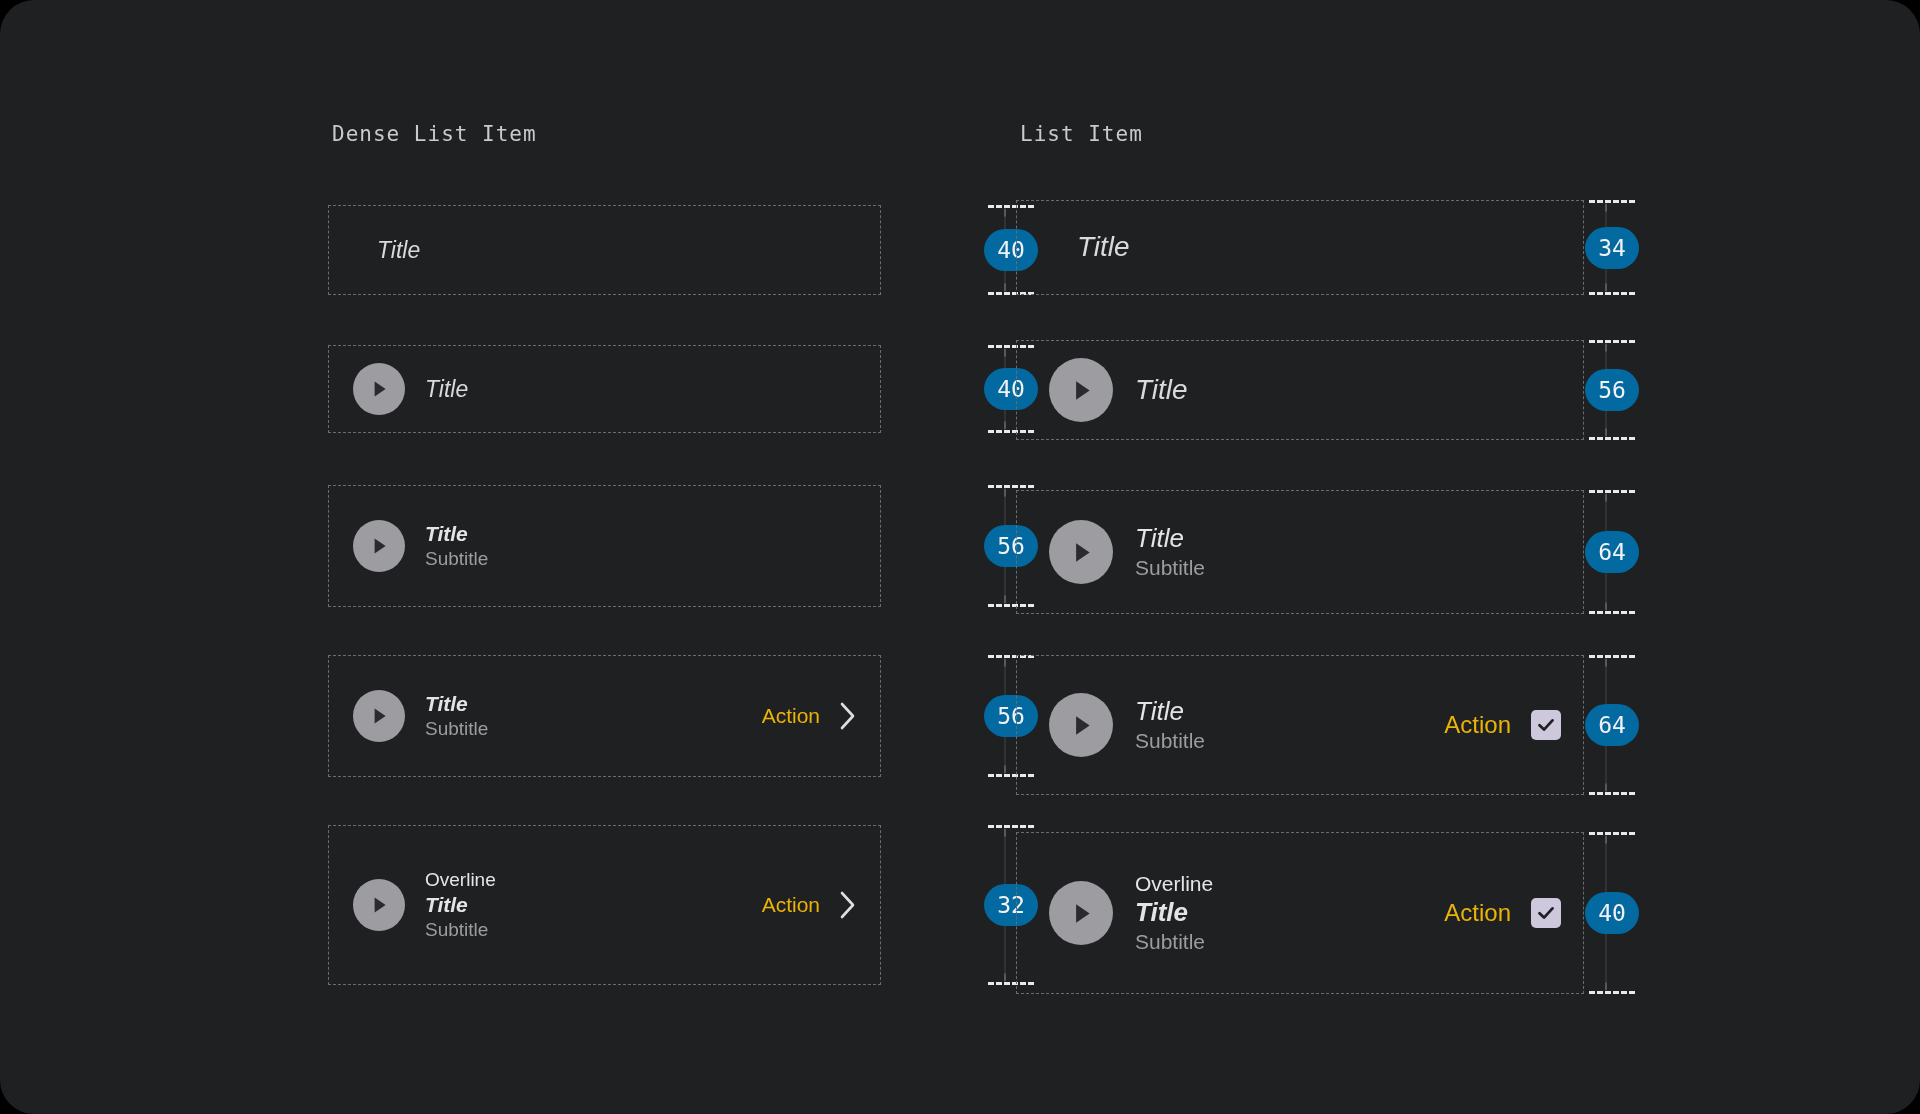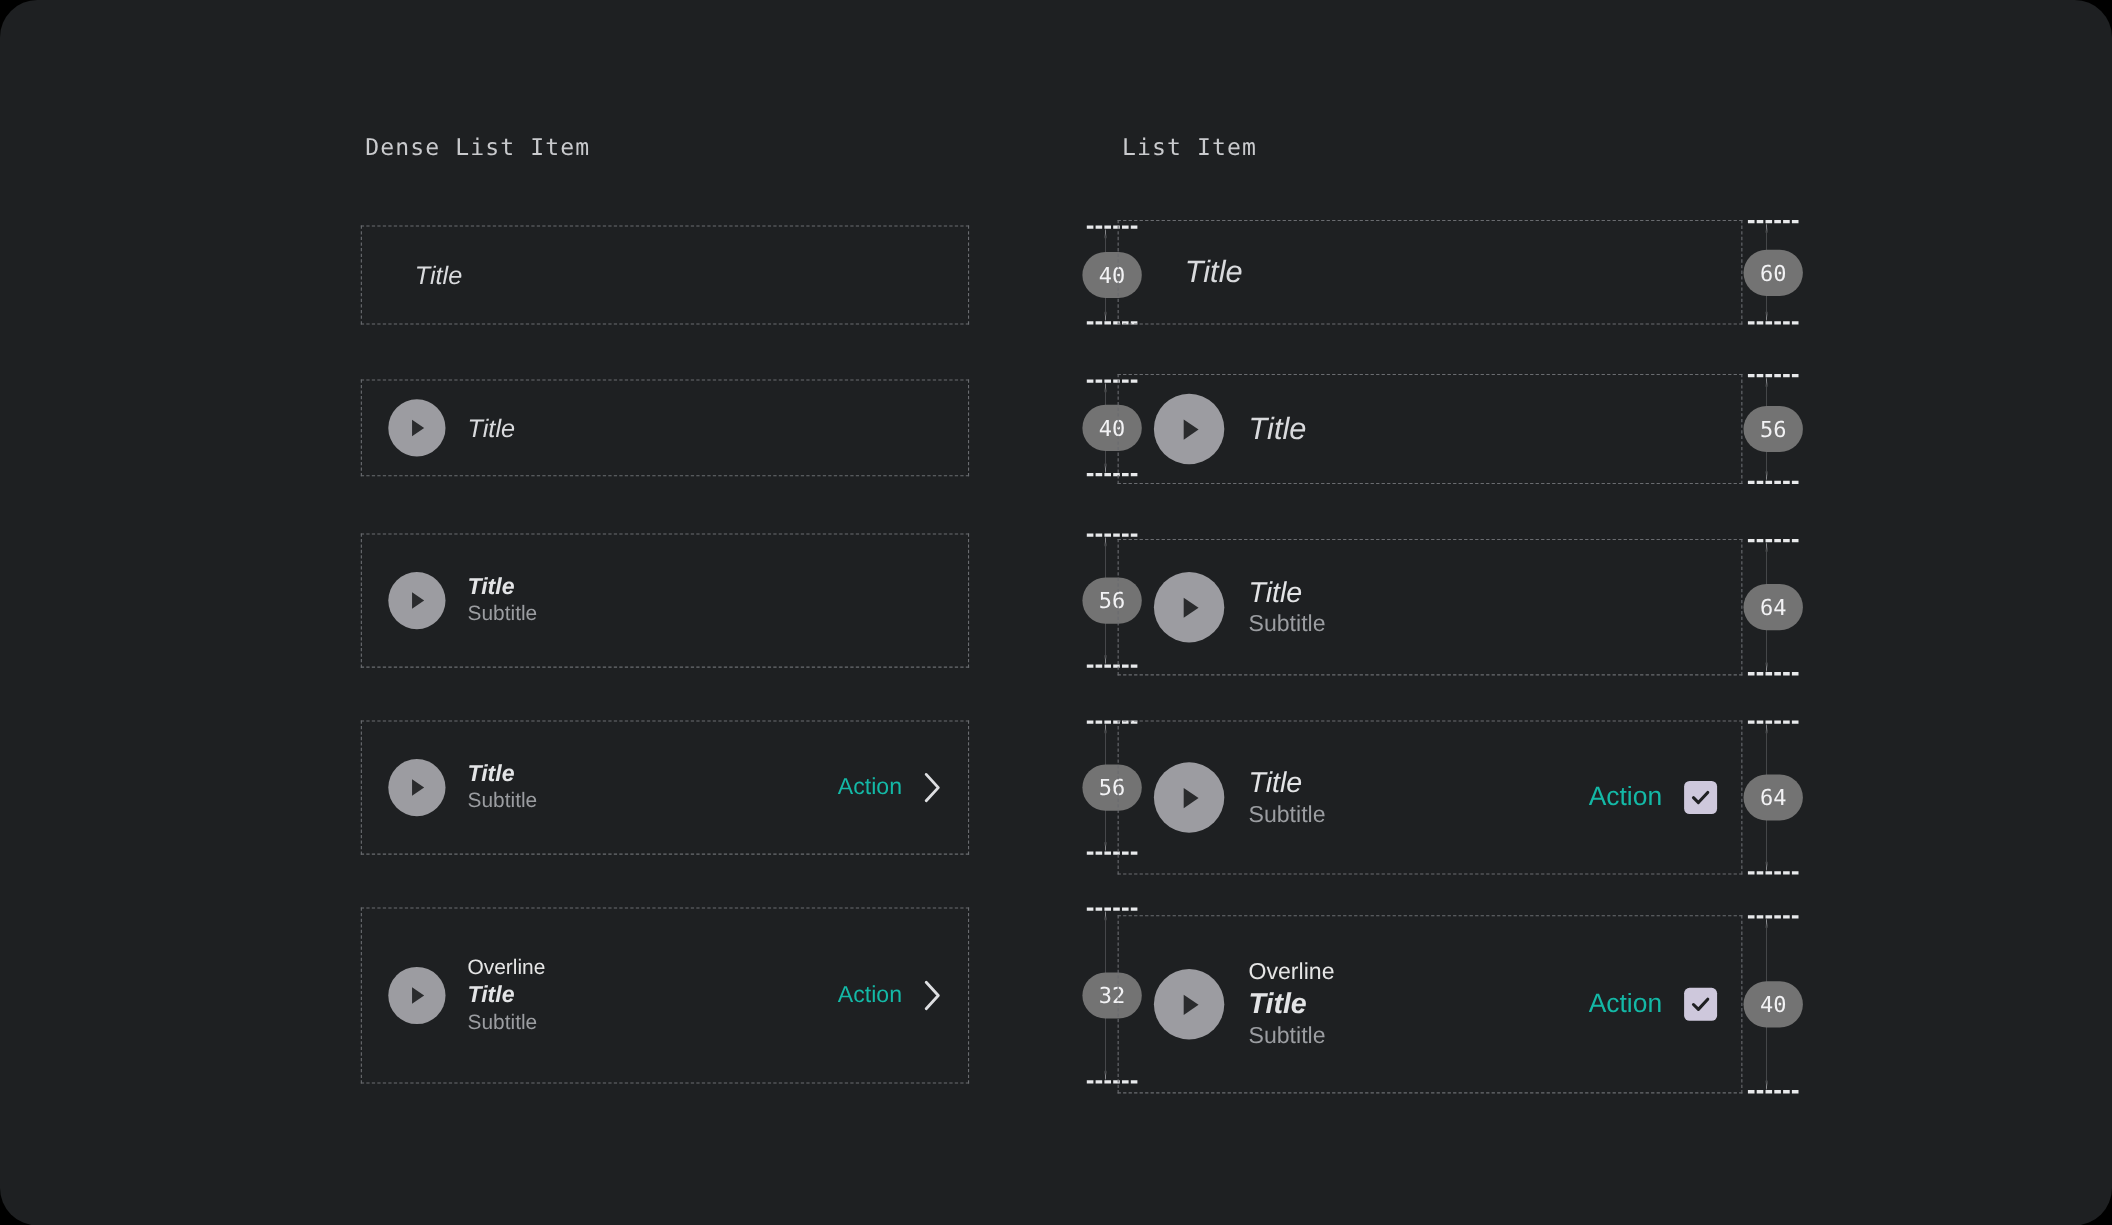--- a/index.html
+++ b/index.html
@@ -121,21 +121,21 @@
   .column-regular .title-only { font-size: 28px; font-weight: 400; color: #D9DADD; }
 
   
   .action {
     flex: 0 0 auto;
     display: flex;
     align-items: center;
     margin-left: auto;
   }
   .action-label {
-    color: #14b8a6;
+    color: #eab308;
     white-space: nowrap;
   }
   .column-dense .action-label { font-size: 21px; }
   .column-regular .action-label { font-size: 24px; }
 
   .chevron { display: block; margin-left: 18px; }
   .checkbox {
     margin-left: 20px;
     width: 30px;
     height: 30px;
@@ -177,29 +177,29 @@
     display: block;
     width: 100%;
     height: 100%;
   }
 
   .gauge-badge {
     position: absolute;
     left: 50%;
     top: 50%;
     transform: translate(-50%, -50%);
-    background: #737373;
+    background: #0369a1;
     border-radius: 22px;
     min-width: 54px;
     height: 42px;
     display: flex;
     align-items: center;
     justify-content: center;
     font-family: "DejaVu Sans Mono", "Liberation Mono", monospace;
-    font-size: 20px;
+    font-size: 23px;
     color: #F2F2F4;
   }
 </style>
 </head>
 <body>
 
 <div class="app-frame">
   <div class="columns" id="columns-root">
       <div class="column column-dense">
         <div class="column-header">Dense List Item</div>
@@ -346,21 +346,21 @@
           <div class="gauge" style="height: 95px;">
             <div class="gauge-cap top"></div>
             <div class="gauge-cap bottom"></div>
             <div class="gauge-arrow">
               <svg viewBox="0 0 14 91" preserveAspectRatio="none" width="14" height="91" style="position: absolute; left: -6px; top: 0px;">
                 <line x1="7" y1="2" x2="7" y2="89" stroke="#BCBDC0" stroke-width="1.6"></line>
                 <path d="M2.2 9 L7 1.5 L11.8 9" fill="none" stroke="#BCBDC0" stroke-width="1.6" stroke-linecap="round" stroke-linejoin="round"></path>
                 <path d="M2.2 82 L7 89.5 L11.8 82" fill="none" stroke="#BCBDC0" stroke-width="1.6" stroke-linecap="round" stroke-linejoin="round"></path>
               </svg>
             </div>
-            <div class="gauge-badge">60</div>
+            <div class="gauge-badge">34</div>
           </div>
         </div>
         <div class="spec-row" style="top: 340px; height: 100px; width: 100%;">
           <div class="item-box" style="height: 100px; padding-left: 32px; padding-right: 22px;">
             <div class="avatar" style="width: 64px; height: 64px;">
               <svg width="27" height="27" viewBox="0 0 10 10">
                 <path d="M3 1.6 L8 5 L3 8.4 Z" fill="#2A2B2D"></path>
               </svg>
             </div>
             <div class="text-block" style="margin-left: 22px;">

